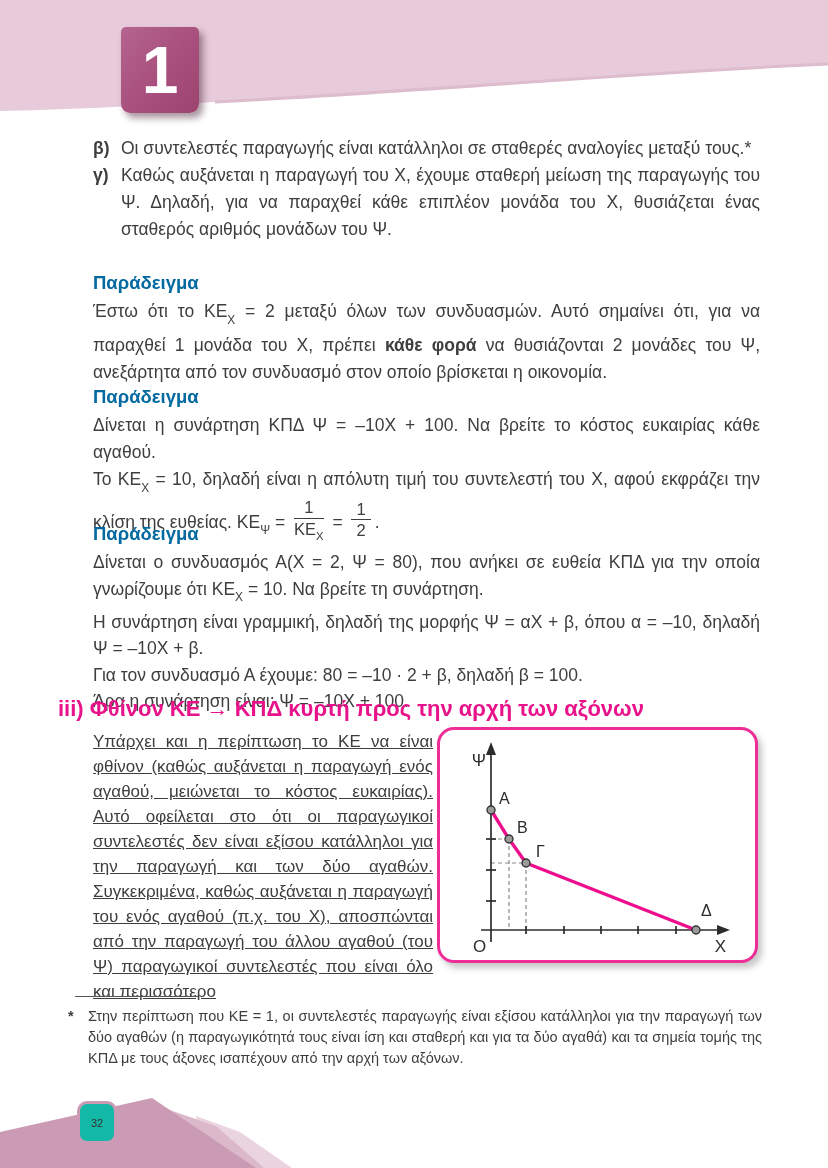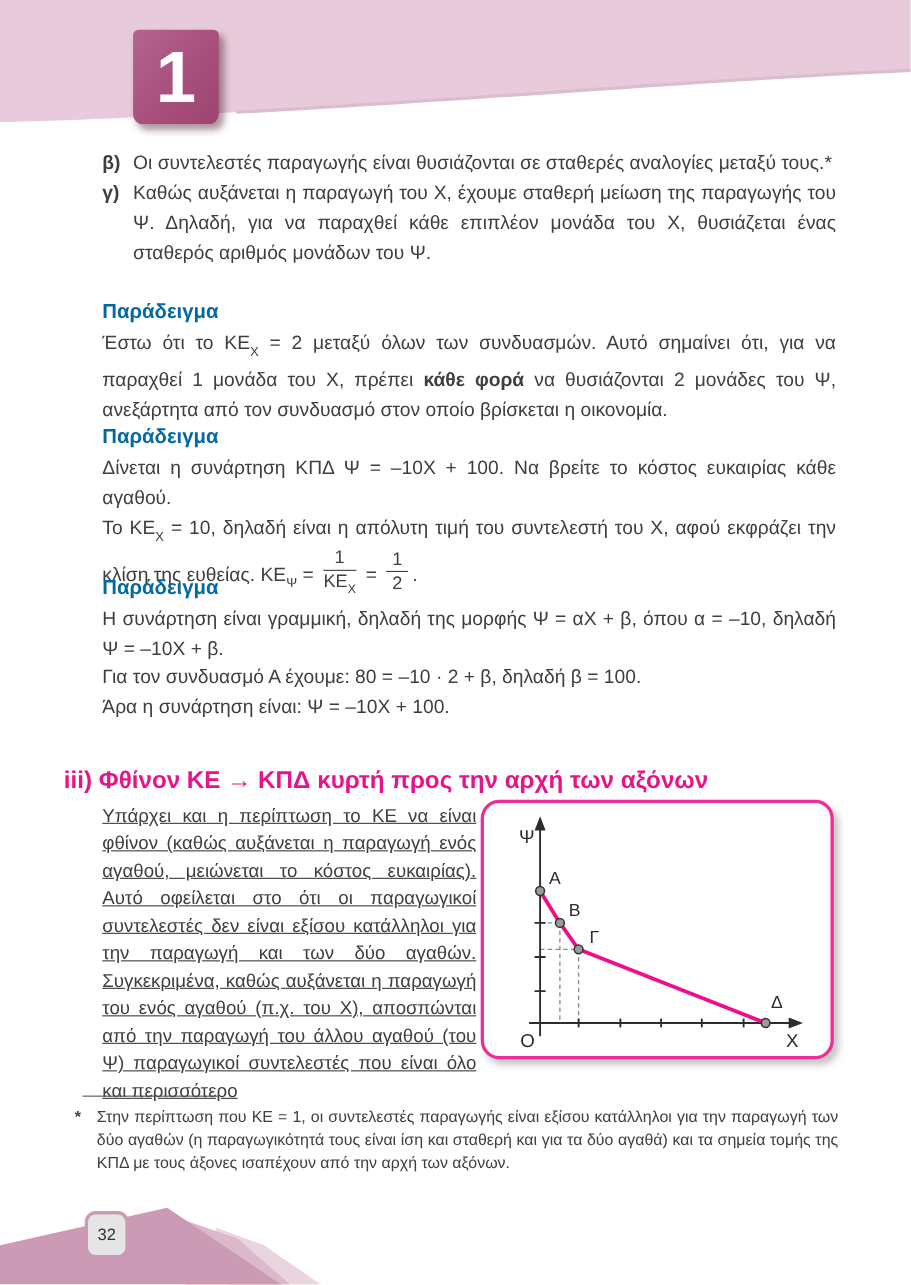--- a/index.html
+++ b/index.html
@@ -38,42 +38,42 @@
         border:3px solid #ee2d96;border-radius:17px;box-sizing:border-box;
         box-shadow:4px 5px 6px rgba(130,130,130,.45);}
   
   .foot-rule{position:absolute;left:75px;top:996px;width:123px;border-top:1.6px solid #555;}
   .footnote{position:absolute;left:68px;top:1006px;width:694px;font-size:14.5px;line-height:21px;
         text-align:justify;}
   .footnote .hangf{position:relative;padding-left:20px;}
   .footnote .marker{position:absolute;left:0;top:0;font-weight:bold;}
   
   .corner{position:absolute;left:0;bottom:0;width:310px;height:72px;}
-  .page-badge{position:absolute;left:77px;top:1101px;width:40px;height:43px;background:#e5e5e5;
+  .page-badge{position:absolute;left:77px;top:1101px;width:40px;height:43px;background:#14b8a6;
         border:3.5px solid #cb9ab4;border-radius:10px;box-sizing:border-box;
         display:flex;align-items:center;justify-content:center;
-        font-size:15px;color:#333;}
+        font-size:11px;color:#333;}
 </style>
 </head>
 <body>
 
 <div class="page">
 
   <svg class="band" viewBox="0 0 828 130" width="828" height="130">
     <path d="M0,0 H828 V64 C640,72 430,91 215,102 C140,106 55,110 0,111 Z" fill="#e7cbda"></path>
     <path d="M828,64 C640,72 430,91 215,102" stroke="#dcbccd" stroke-width="3" fill="none"></path>
   </svg>
   <div class="chapter-tab">
     <span class="chapter-num">1</span>
   </div>
 
   <div class="blk" style="top:135px;">
     <div class="hang">
       <span class="marker">β)</span>
-      <span>Οι συντελεστές παραγωγής είναι θυσιάζονται σε σταθερές αναλογίες μεταξύ τους.*</span>
+      <span>Οι συντελεστές παραγωγής είναι κατάλληλοι σε σταθερές αναλογίες μεταξύ τους.*</span>
     </div>
     <div class="hang">
       <span class="marker">γ)</span>
       <span>Καθώς αυξάνεται η παραγωγή του Χ, έχουμε σταθερή μείωση της παραγωγής του Ψ. Δηλαδή, για να παραχθεί κάθε επιπλέον μονάδα του Χ, θυσιάζεται ένας σταθερός αριθμός μονάδων του Ψ.</span>
     </div>
   </div>
 
   <div class="blk" style="top:271px;">
     <div class="ex-heading">Παράδειγμα</div>
     <div class="ex-body">
@@ -88,20 +88,21 @@
       <p class="justify-last"><span>Το ΚΕ</span><sub>Χ</sub><span> = 10, δηλαδή είναι η απόλυτη τιμή του συντελεστή του Χ, αφού εκφράζει την</span></p>
       <p style="text-align:left;line-height:44px;">
         <span>κλίση της ευθείας. ΚΕ</span><sub>Ψ</sub><span> = </span><span class="frac"><span class="num">1</span><span class="den"><span>ΚΕ</span><sub>Χ</sub></span></span><span> = </span><span class="frac"><span class="num">1</span><span class="den">2</span></span><span>.</span>
       </p>
     </div>
   </div>
 
   <div class="blk" style="top:522px;">
     <div class="ex-heading">Παράδειγμα</div>
     <div class="ex-body" style="line-height:26.5px;">
+      <p><span>Δίνεται ο συνδυασμός Α(Χ = 2, Ψ = 80), που ανήκει σε ευθεία ΚΠΔ για την οποία γνωρίζουμε ότι ΚΕ</span><sub>Χ</sub><span> = 10. Να βρείτε τη συνάρτηση.</span></p>
       <p>Η συνάρτηση είναι γραμμική, δηλαδή της μορφής Ψ = αΧ + β, όπου α = –10, δηλαδή Ψ = –10Χ + β.</p>
       <p style="text-align:left;">Για τον συνδυασμό Α έχουμε: 80 = –10 · 2 + β, δηλαδή β = 100.</p>
       <p style="text-align:left;">Άρα η συνάρτηση είναι: Ψ = –10Χ + 100.</p>
     </div>
   </div>
 
   <div class="sec-heading"><span>iii)</span><span> Φθίνον ΚΕ → ΚΠΔ κυρτή προς την αρχή των αξόνων</span></div>
 
   <div class="col-left">Υπάρχει και η περίπτωση το ΚΕ να είναι φθίνον (καθώς αυξάνεται η παραγωγή ενός αγαθού, μειώνεται το κόστος ευκαιρίας). Αυτό οφείλεται στο ότι οι παραγωγικοί συντελεστές δεν είναι εξίσου κατάλληλοι για την παραγωγή και των δύο αγαθών. Συγκεκριμένα, καθώς αυξάνεται η παραγωγή του ενός αγαθού (π.χ. του Χ), αποσπώνται από την παραγωγή του άλλου αγαθού (του Ψ) παραγωγικοί συντελεστές που είναι όλο και περισσότερο</div>
 

